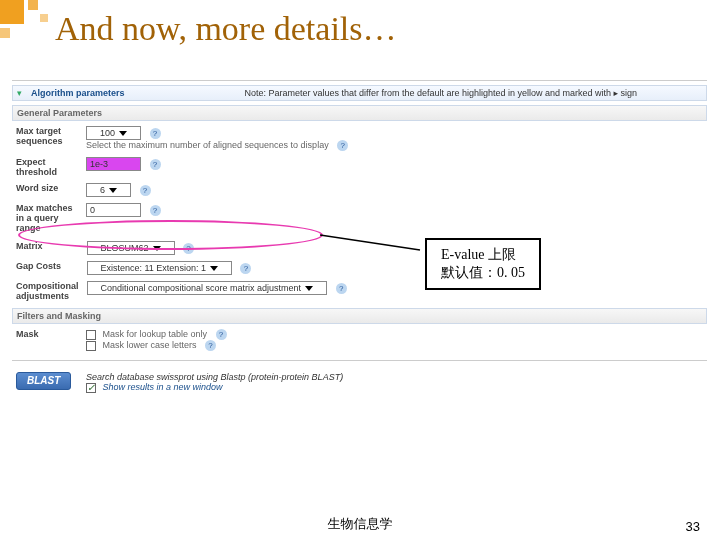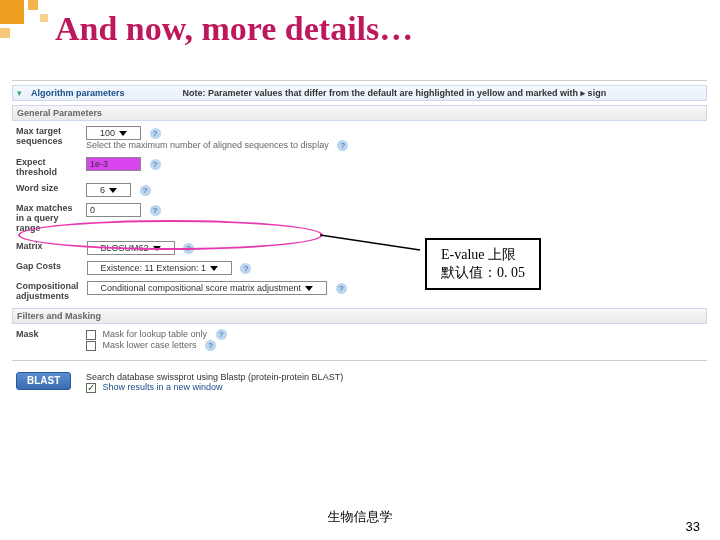--- a/index.html
+++ b/index.html
@@ -6,29 +6,29 @@
   body { width: 720px; height: 540px; font-family: Arial, sans-serif; background: #fff; overflow: hidden; position: relative; }
 
   
   .corner-deco { position: absolute; top: 0; left: 0; width: 70px; height: 60px; }
   .corner-deco .sq { position: absolute; background: #f0a020; }
   .corner-deco .sq.a { top: 0; left: 0; width: 24px; height: 24px; }
   .corner-deco .sq.b { top: 28px; left: 0; width: 10px; height: 10px; opacity: .6; }
   .corner-deco .sq.c { top: 0; left: 28px; width: 10px; height: 10px; opacity: .8; }
   .corner-deco .sq.d { top: 14px; left: 40px; width: 8px; height: 8px; opacity: .5; }
 
-  .slide-title { position: absolute; top: 10px; left: 55px; font-family: "Times New Roman", serif; font-size: 34px; color: #be185d; font-weight: bold; }
+  .slide-title { position: absolute; top: 10px; left: 55px; font-family: "Times New Roman", serif; font-size: 34px; color: #a16207; }
 
   .screenshot { position: absolute; top: 80px; left: 12px; width: 695px; font-size: 9px; color: #333; border-top: 1px solid #ccc; }
 
   
   .sect { background: linear-gradient(#f5f9ff,#e7effa); border: 1px solid #cdd9e9; padding: 2px 4px; margin-top: 4px; display: flex; align-items: center; }
   .sect .tog { color: #3a6; margin-right: 4px; width: 10px; display:inline-block; }
   .sect .ttl { color: #1a4f8b; font-weight: bold; flex: 0 0 auto; }
-  .sect .note { margin-left: 58px; color: #333; font-weight: bold; }
+  .sect .note { margin-left: 120px; color: #333; font-weight: normal; }
   .sect.sub { background: linear-gradient(#f7f7f7,#eaeaea); color:#666; }
   .sect.sub .ttl { color:#666; font-weight: bold; }
 
   .tbl { width: 100%; border-collapse: collapse; margin-top: 2px; }
   .tbl td { padding: 3px 4px; vertical-align: top; }
   .tbl td.lbl { width: 70px; color: #444; font-weight: bold; font-size: 9px; line-height: 10px; }
   .tbl td.ctl { }
   .sel { display:inline-block; background:#fff; border:1px solid #888; padding:1px 13px; font-size:9px; }
   .sel .arr { display:inline-block; margin-left:4px; border-left:4px solid transparent; border-right:4px solid transparent; border-top:5px solid #000; vertical-align: middle; }
   .inp { display:inline-block; background:#fff; border:1px solid #888; padding:1px 3px; font-size:9px; min-width:55px; }
@@ -41,21 +41,21 @@
   .highlight { position: relative; }
   .oval { position:absolute; border:2px solid #e83ab0; border-radius: 50%/50%; pointer-events:none; }
 
   
   .callout { position:absolute; background:#fff; border:2px solid #000; padding: 6px 14px; font-family:"Times New Roman",serif; font-size:14px; line-height: 18px; box-shadow: 0 0 0 #000; }
   .callout-line { position:absolute; }
 
   
   .blast-btn { display:inline-block; padding: 3px 10px; border-radius: 3px; background: linear-gradient(#5b8dd0,#3a6bb0); border:1px solid #2a5a9b; color:#fff; font-weight:bold; font-size:10px; cursor:pointer; }
 
-  .footer { position:absolute; bottom:14px; left:0; width:100%; display:flex; justify-content:center; font-size:13px; color:#000; }
+  .footer { position:absolute; bottom:7px; left:0; width:100%; display:flex; justify-content:center; font-size:13px; color:#000; }
   .page-num { position:absolute; bottom:6px; right:20px; font-size:13px; color:#000; }
 </style>
 </head>
 <body>
 
 <div class="corner-deco">
   <div class="sq a"></div>
     <div class="sq b"></div>
     <div class="sq c"></div>
     <div class="sq d"></div>
@@ -152,21 +152,21 @@
         <span class="sub-note">Mask for lookup table only</span>
         <span class="help">?</span><br>
         <span class="cb"></span>
         <span class="sub-note">Mask lower case letters</span>
         <span class="help">?</span>
       </td>
     </tr>
   </tbody>
     </table>
 
-  <div style="border-top:1px solid #ccc; margin-top:6px; padding-top:6px;">
+  <div style="border-top:1px solid #ccc; margin-top:6px; padding-top:6px;font-style:italic;">
     <table class="tbl">
       <tbody>
           <tr>
         <td class="lbl" style="width:70px;">
           <span class="blast-btn">BLAST</span>
         </td>
         <td class="ctl">
           <span class="sub-note" style="color:#333;">Search database swissprot using Blastp (protein-protein BLAST)</span><br>
           <span class="cb ck"></span>
           <span style="color:#1a4f8b;">Show results in a new window</span>

